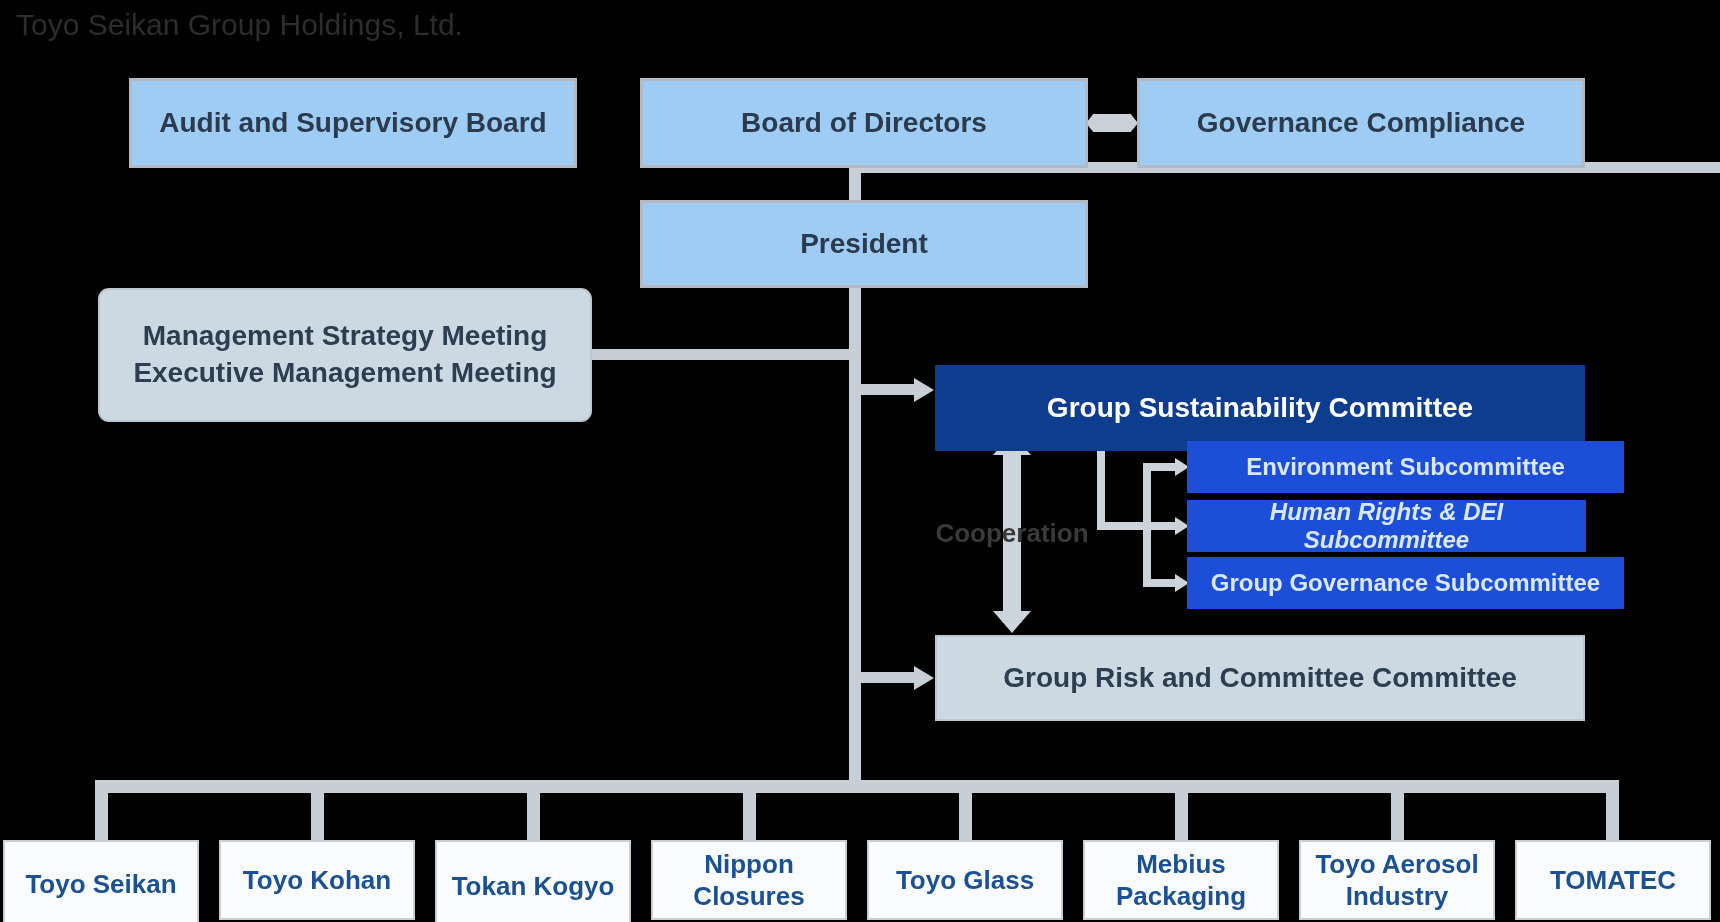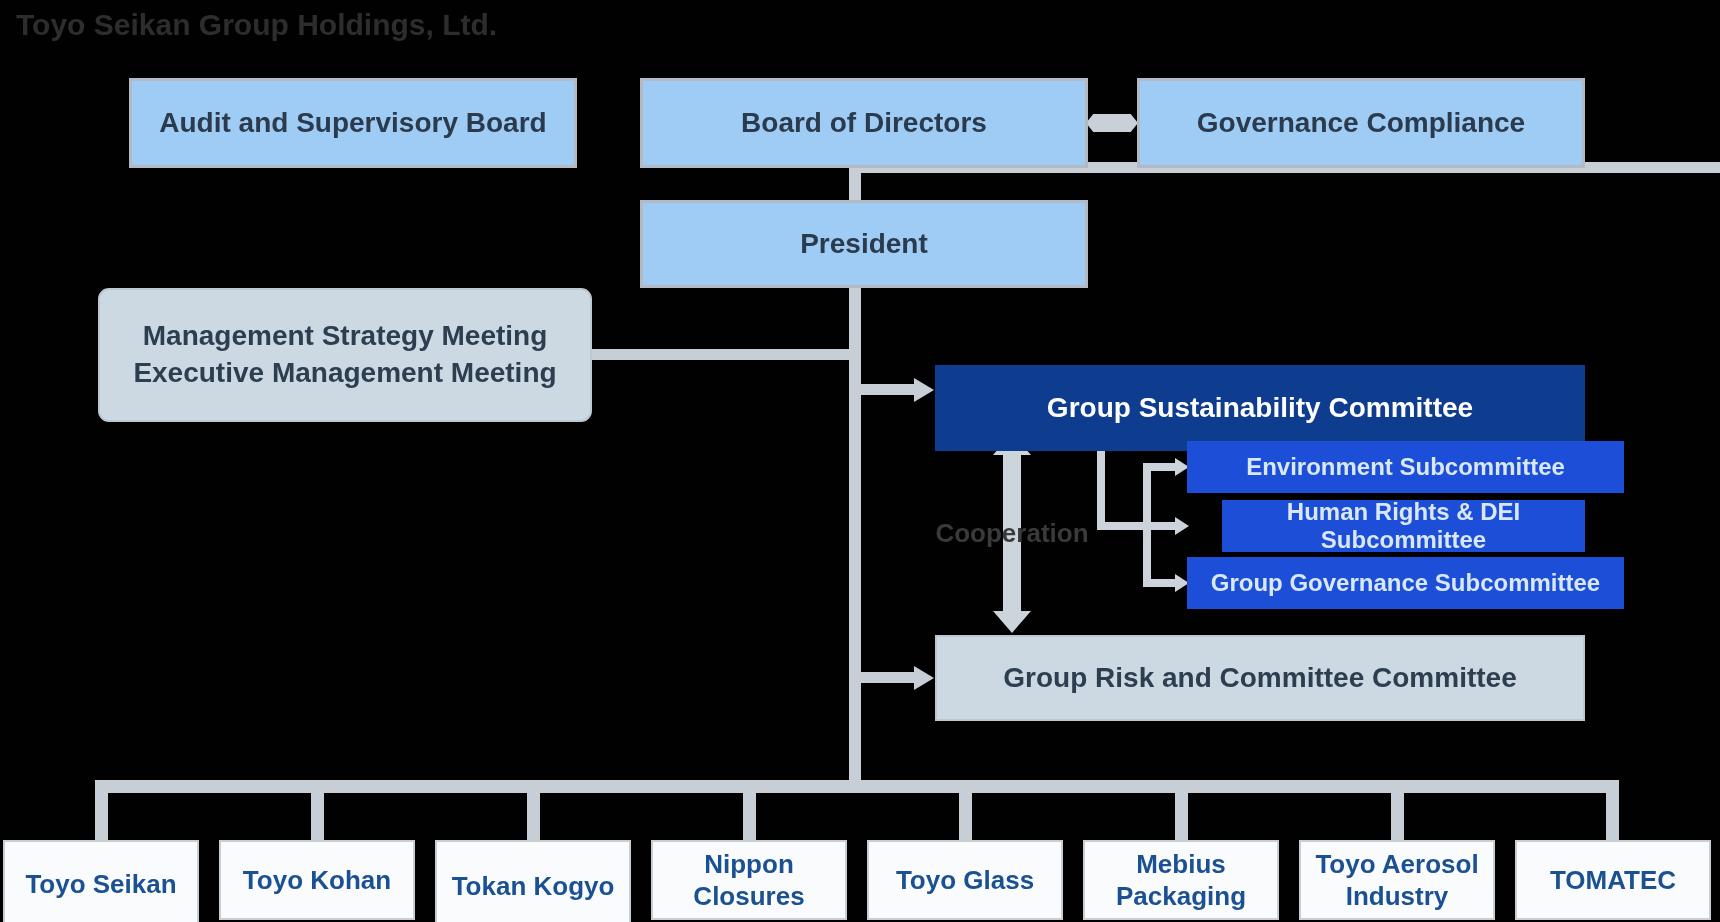--- a/index.html
+++ b/index.html
@@ -81,21 +81,21 @@
   }
   
   .h-double-arrow{
     position:absolute;background:#c9d0d8;z-index:2;
     clip-path:polygon(0 50%,14% 0,86% 0,100% 50%,86% 100%,14% 100%);
   }
   .title-text{
     position:absolute;
     color:#2d2d2d;
     font-size:30px;
-    font-weight:bold;
+    font-weight:normal;
     white-space:nowrap;
     z-index:2;
   }
   .coop-text{
     position:absolute;
     color:#3a3a3a;
     font-size:26px;
     font-weight:bold;
     text-align:center;
     z-index:3;
@@ -157,21 +157,21 @@
   <div class="box box-lightblue" style="left:640px;top:200px;width:448px;height:88px;">President</div>
 
   <div class="box box-gray two-line" style="left:98px;top:288px;width:494px;height:134px;border-radius:11px;">
     <div>Management Strategy Meeting</div>
     <div>Executive Management Meeting</div>
   </div>
 
   <div class="box box-navy" style="left:935px;top:365px;width:650px;height:86px;">Group Sustainability Committee</div>
 
   <div class="box box-sub" style="left:1187px;top:441px;width:437px;height:52px;">Environment Subcommittee</div>
-  <div class="box box-sub" style="left:1222px;top:500px;width:363px;height:52px;">Human Rights &amp; DEI Subcommittee</div>
+  <div class="box box-sub" style="left:1187px;top:500px;width:399px;height:52px;font-style:italic;">Human Rights &amp; DEI Subcommittee</div>
   <div class="box box-sub" style="left:1187px;top:557px;width:437px;height:52px;">Group Governance Subcommittee</div>
 
   <div class="box box-gray" style="left:935px;top:635px;width:650px;height:86px;">Group Risk and Committee Committee</div>
 
   <div class="box box-subsidiary" style="left:3px;top:840px;width:196px;height:88px;">Toyo Seikan</div>
   <div class="box box-subsidiary" style="left:219px;top:840px;width:196px;height:80px;">Toyo Kohan</div>
   <div class="box box-subsidiary" style="left:435px;top:840px;width:196px;height:92px;">Tokan Kogyo</div>
   <div class="box box-subsidiary" style="left:651px;top:840px;width:196px;height:80px;">Nippon Closures</div>
   <div class="box box-subsidiary" style="left:867px;top:840px;width:196px;height:80px;">Toyo Glass</div>
   <div class="box box-subsidiary" style="left:1083px;top:840px;width:196px;height:80px;">Mebius Packaging</div>

